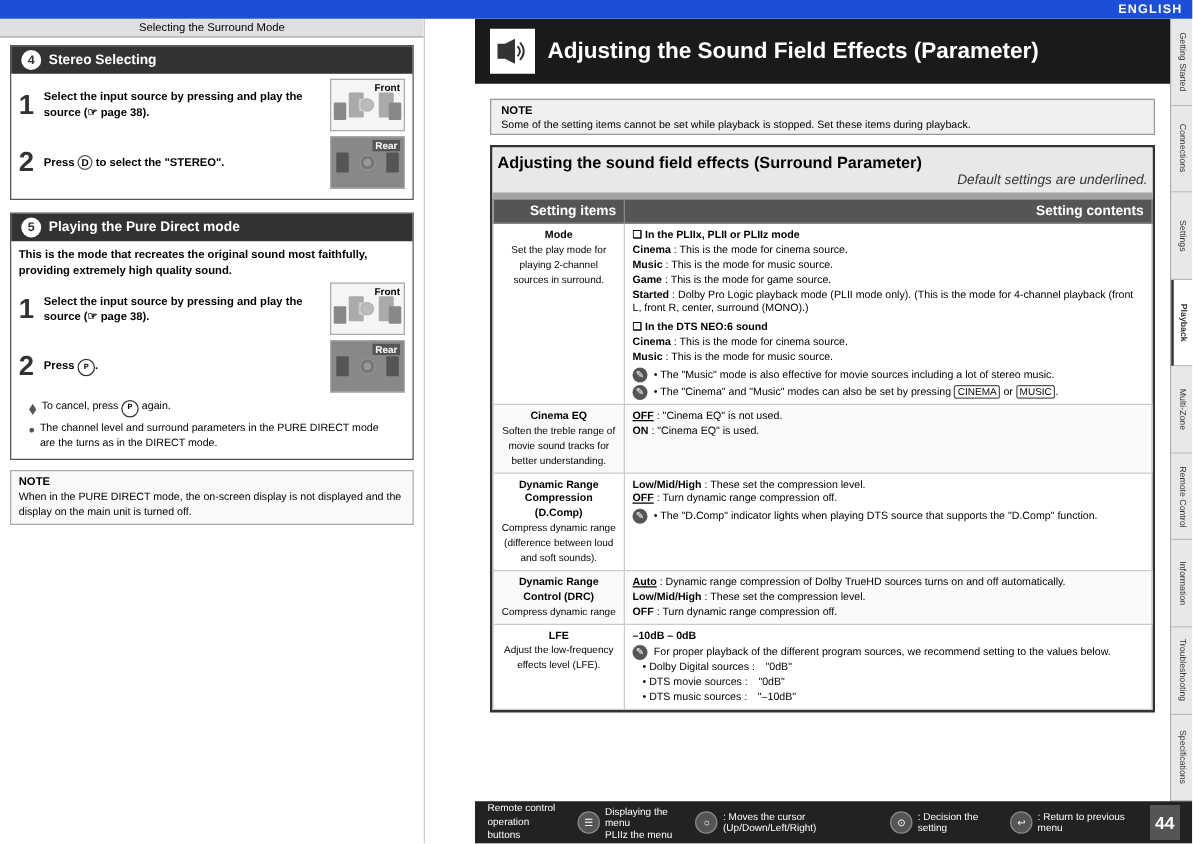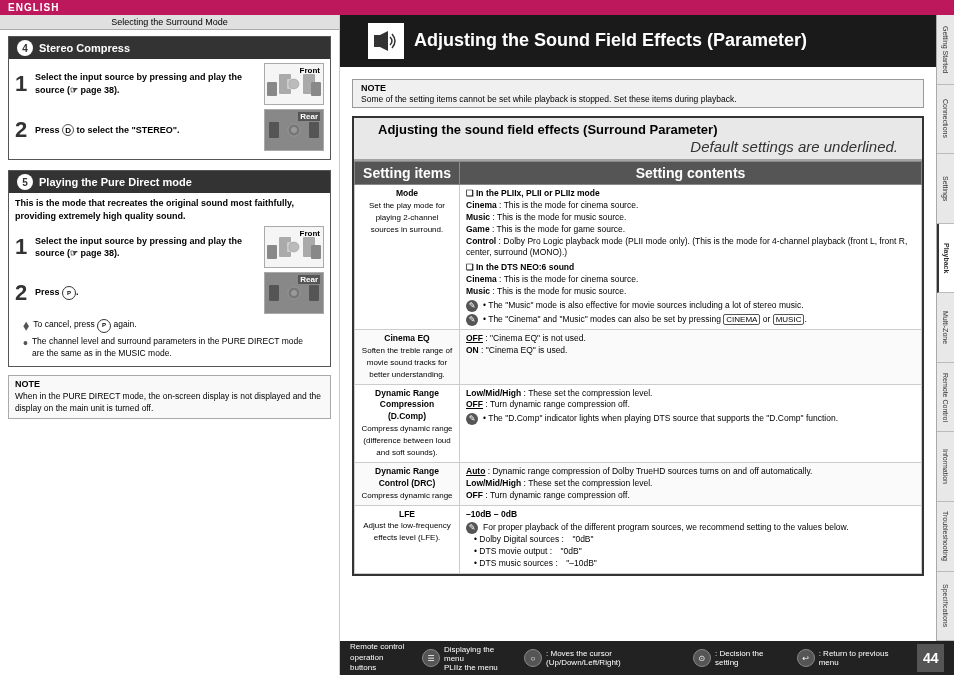--- a/index.html
+++ b/index.html
@@ -9,33 +9,34 @@
       background: #fff;
       width: 954px;
       height: 675px;
       overflow: hidden;
       display: flex;
       flex-direction: column;
     }
 
     
     .english-banner {
-      background: #be185d;
+      background: #1d4ed8;
       color: #fff;
-      text-align: left;
+      text-align: right;
       padding: 2px 8px;
       font-size: 10px;
       font-weight: bold;
       letter-spacing: 1px;
     }
 
     .main-content {
       display: flex;
       flex: 1;
       overflow: hidden;
+      gap: 40px;
     }
 
     
     .left-panel {
       width: 340px;
       border-right: 1px solid #ccc;
       display: flex;
       flex-direction: column;
       padding: 0;
       overflow: hidden;
@@ -198,21 +199,21 @@
       display: flex;
       flex-direction: column;
     }
 
     
     .big-title-section {
       background: #1a1a1a;
       color: #fff;
       display: flex;
       align-items: center;
-      padding: 8px 28px;
+      padding: 8px 12px;
       gap: 10px;
     }
 
     .title-icon {
       width: 36px;
       height: 36px;
       background: #fff;
       display: flex;
       align-items: center;
       justify-content: center;
@@ -256,50 +257,50 @@
     }
 
     
     .adjusting-box {
       border: 2px solid #333;
       margin: 4px 12px;
     }
 
     .adjusting-title {
       background: #e8e8e8;
-      padding: 4px 24px;
-      border-bottom: 2px solid #a3a3a3;
+      padding: 4px 4px;
+      border-bottom: 5px solid #a3a3a3;
     }
 
     .adjusting-title-main {
       font-size: 13px;
       font-weight: bold;
       margin-bottom: 1px;
     }
 
     .adjusting-title-sub {
-      font-size: 15px;
+      font-size: 11px;
       text-align: right;
       color: #333;
       font-style: italic;
     }
 
     
     .param-table {
       width: 100%;
       border-collapse: collapse;
       font-size: 8.5px;
     }
 
     .param-table th {
       background: #555;
       color: #fff;
       padding: 3px 6px;
-      text-align: center;
-      font-size: 14px;
+      text-align: right;
+      font-size: 11px;
       border: 1px solid #888;
     }
 
     .param-table td {
       padding: 3px 6px;
       border: 1px solid #ccc;
       vertical-align: top;
       line-height: 1.4;
     }
 
@@ -455,21 +456,21 @@
 </div>
 
 <div class="main-content">
 
   <div class="left-panel">
     <div class="left-header">Selecting the Surround Mode</div>
 
     <div class="section-box">
       <div class="section-title">
         <span class="section-num">4</span>
-        <span>Stereo Compress</span>
+        <span>Stereo Selecting</span>
       </div>
       <div class="section-body">
 
         <div class="step-row">
           <span class="step-num">1</span>
           <div class="step-text">
             <span>Select the input source by pressing
 and play the source (☞ page
 38).</span>
           </div>
@@ -549,21 +550,21 @@
           </div>
         </div>
 
         <div class="cancel-note">
           <div style="display:flex;align-items:center;gap:4px;margin-bottom:2px;">
             <span style="font-size:14px; line-height:1; color:#555;">⬧</span>
             <span style="font-size:8.5px;">To cancel, press <span class="pure-icon" style="font-size:6px;">P</span> again.</span>
           </div>
           <div style="display:flex;align-items:flex-start;gap:4px;">
             <span style="font-size:14px; line-height:1.2; color:#555;">•</span>
-            <span style="font-size:8.5px;">The channel level and surround parameters in the PURE DIRECT mode are the same as in the MUSIC mode.</span>
+            <span style="font-size:8.5px;">The channel level and surround parameters in the PURE DIRECT mode are the turns as in the DIRECT mode.</span>
           </div>
         </div>
       </div>
     </div>
 
     <div class="note-box">
       <p class="note-title">NOTE</p>
       <p class="note-text">When in the PURE DIRECT mode, the on-screen display is not displayed and the display on the main unit is turned off.</p>
     </div>
   </div>
@@ -610,21 +611,21 @@
               <tr>
                 <td class="col-setting">
                   <span class="bold-text">Mode</span><br>
                   <span class="col-setting-sub">Set the play mode for playing 2-channel sources in surround.</span>
                 </td>
                 <td>
                   <div class="bold-text">❑ In the PLIIx, PLII or PLIIz mode</div>
                   <div><span class="bold-text">Cinema</span> : This is the mode for cinema source.</div>
                   <div><span class="bold-text">Music</span> : This is the mode for music source.</div>
                   <div><span class="bold-text">Game</span> : This is the mode for game source.</div>
-                  <div><span class="bold-text">Control</span> : Dolby Pro Logic playback mode (PLII mode only). (This is the mode for 4-channel playback (front L, front R, center, surround (MONO).)</div>
+                  <div><span class="bold-text">Started</span> : Dolby Pro Logic playback mode (PLII mode only). (This is the mode for 4-channel playback (front L, front R, center, surround (MONO).)</div>
                   <div class="bold-text" style="margin-top:3px;">❑ In the DTS NEO:6 sound</div>
                   <div><span class="bold-text">Cinema</span> : This is the mode for cinema source.</div>
                   <div><span class="bold-text">Music</span> : This is the mode for music source.</div>
                   <div class="note-row">
                     <span class="note-icon">✎</span>
                     <span>• The "Music" mode is also effective for movie sources including a lot of stereo music.</span>
                   </div>
                   <div class="note-row">
                     <span class="note-icon">✎</span>
                     <span>• The "Cinema" and "Music" modes can also be set by pressing <span style="border:1px solid #555; border-radius:2px; padding:0 2px; font-size:8px;">CINEMA</span> or <span style="border:1px solid #555; border-radius:2px; padding:0 2px; font-size:8px;">MUSIC</span>.</span>
@@ -675,21 +676,21 @@
                   <span class="bold-text">LFE</span><br>
                   <span class="col-setting-sub">Adjust the low-frequency effects level (LFE).</span>
                 </td>
                 <td>
                   <div class="bold-text">–10dB – 0dB</div>
                   <div class="note-row">
                     <span class="note-icon">✎</span>
                     <span>For proper playback of the different program sources, we recommend setting to the values below.</span>
                   </div>
                   <div class="indent">• Dolby Digital sources :　"0dB"</div>
-                  <div class="indent">• DTS movie output :　"0dB"</div>
+                  <div class="indent">• DTS movie sources :　"0dB"</div>
                   <div class="indent">• DTS music sources :　"–10dB"</div>
                 </td>
               </tr>
             </tbody>
           </table>
         </div>
       </div>
 
       <div class="right-tabs">
         <div class="right-tab" style="font-size:7px;">Getting Started</div>

